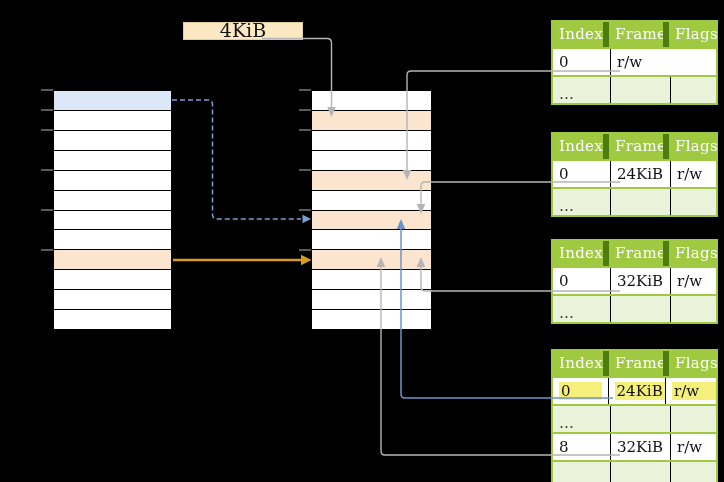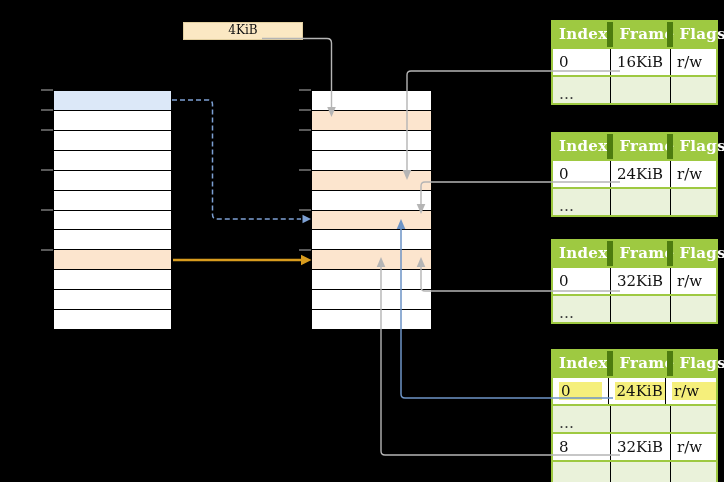--- a/index.html
+++ b/index.html
@@ -4,21 +4,21 @@
 <style>
   html,body{margin:0;padding:0;}
   body{
     width:724px;height:482px;background:#000;overflow:hidden;position:relative;
     font-family:"DejaVu Serif","Liberation Serif",serif;
   }
   
   .label4k{
     position:absolute;left:183px;top:22px;width:120px;height:18px;
     background:#fbe8c3;border:1px solid #e2cfa0;box-sizing:border-box;
-    text-align:center;font-size:12px;line-height:15px;color:#111;
+    text-align:center;font-size:19px;line-height:15px;color:#111;
   }
   
   .mem{
     position:absolute;top:90px;height:240px;background:#fff;
     border:1px solid #000;box-sizing:border-box;
     display:flex;flex-direction:column;
   }
   .mem-left{left:53px;width:119px;}
   .mem-mid{left:311px;width:121px;}
   .mrow{flex:1;background:#fff;border-bottom:1px solid #000;}
@@ -26,21 +26,21 @@
   .mrow.blue{background:#dce8f8;}
   .mrow.orange{background:#fce5ce;}
   
   .pt{
     position:absolute;left:551px;width:167px;
     border:2px solid #9ec941;background:#9ec941;box-sizing:border-box;
   }
   .pt-row{display:flex;box-sizing:border-box;}
   .pt-head{height:25px;background:#9ec941;}
   .pt-head .cell{
-    color:#fff;font-weight:bold;font-size:15px;padding-top:3px;letter-spacing:.3px;
+    color:#fff;font-weight:normal;font-size:15px;padding-top:3px;letter-spacing:.3px;
   }
   .pt-head .cell + .cell{border-left:6px solid #4d7c0f;}
   .pt-row.body{height:28px;background:#fff;border-top:2px solid #9ec941;}
   .pt-row.body .cell + .cell{border-left:1px solid #000;}
   .pt-row.body.alt{background:#eaf2da;}
   .cell{box-sizing:border-box;padding:4px 0 0 6px;font-size:15px;color:#111;line-height:18px;}
   .c1{width:57px;} .c2{width:60px;} .c3{flex:1;}
   .alt .cell{color:#3c3c3c;padding-top:8px;}
   .hl{background:#f5ef7b;display:inline-block;padding:0 2px;box-sizing:border-box;}
   .hl-a{min-width:43px;} .hl-b{min-width:50px;} .hl-c{min-width:44px;}
@@ -85,21 +85,20 @@
 </div>
 
 <div class="pt" style="top:20px">
   <div class="pt-row pt-head">
     <div class="cell c1">Index</div>
     <div class="cell c2">Frame</div>
     <div class="cell c3">Flags</div>
   </div>
   <div class="pt-row body">
     <div class="cell c1">0</div>
-    <div class="cell c2">16KiB</div>
     <div class="cell c3">r/w</div>
   </div>
   <div class="pt-row body alt">
     <div class="cell c1">…</div>
     <div class="cell c2"></div>
     <div class="cell c3"></div>
   </div>
 </div>
 
 <div class="pt" style="top:132px">

